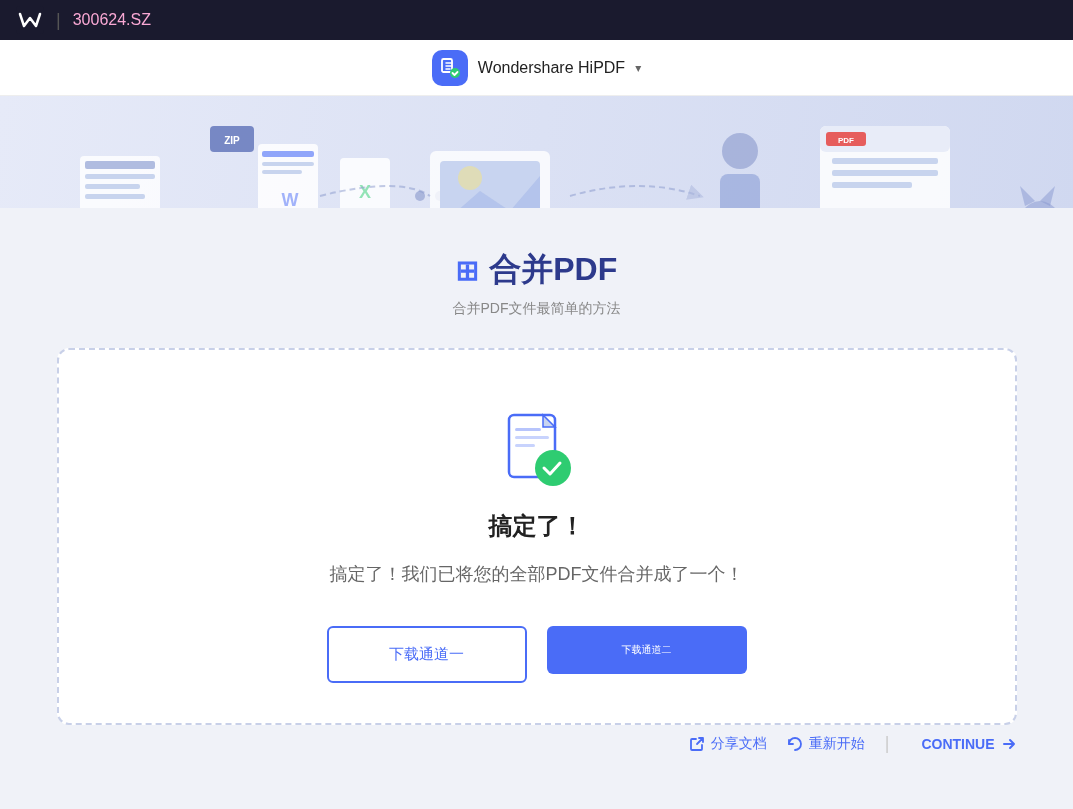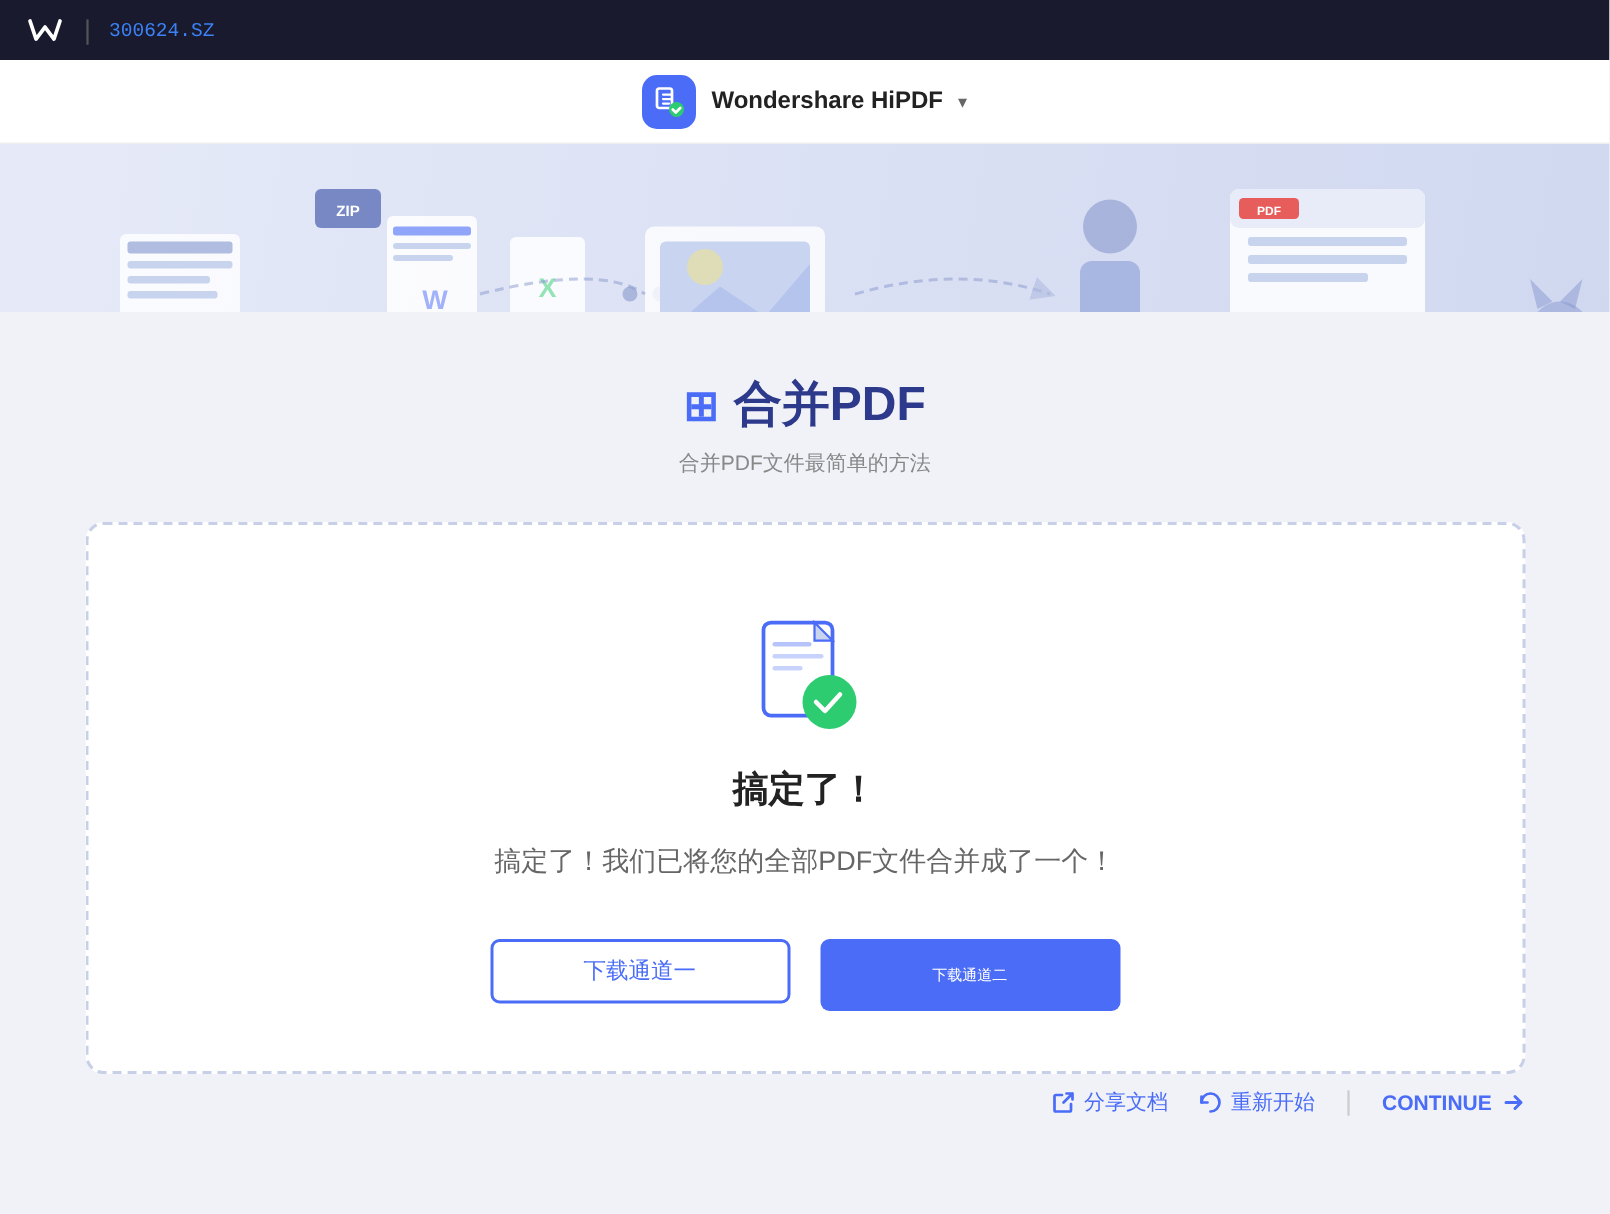--- a/index.html
+++ b/index.html
@@ -21,23 +21,22 @@
     }
     .wondershare-icon {
       width: 28px;
       height: 28px;
     }
     .titlebar-divider {
       color: #555;
       font-size: 18px;
     }
     .titlebar-text {
-      color: #3b82f6;
-      font-size: 13px;
-      font-family: Liberation Mono, monospace;
+      color: #f9a8d4;
+      font-size: 16px;
     }
 
     
     .app-header {
       background: #fff;
       height: 56px;
       display: flex;
       align-items: center;
       justify-content: center;
       border-bottom: 1px solid #eee;
@@ -53,21 +52,21 @@
       width: 36px;
       height: 36px;
       background: #4a6cf7;
       border-radius: 10px;
       display: flex;
       align-items: center;
       justify-content: center;
     }
     .brand-name {
       font-size: 16px;
-      font-weight: 700;
+      font-weight: 400;
       color: #222;
     }
     .brand-chevron {
       color: #666;
       font-size: 12px;
     }
 
     
     .hero-banner {
       background: linear-gradient(135deg, #e8ecf8 0%, #d8e0f5 50%, #c8d4f0 100%);
@@ -143,21 +142,21 @@
     }
 
     
     .download-buttons {
       display: flex;
       gap: 20px;
       margin-top: 20px;
     }
     .btn-download-outline {
       width: 200px;
-      height: 43px;
+      height: 57px;
       border: 2px solid #4a6cf7;
       background: #fff;
       color: #4a6cf7;
       font-size: 15px;
       font-weight: 500;
       border-radius: 6px;
       cursor: pointer;
       display: flex;
       align-items: center;
       justify-content: center;
@@ -200,20 +199,21 @@
       font-size: 18px;
     }
     .continue-link {
       display: flex;
       align-items: center;
       gap: 6px;
       color: #4a6cf7;
       font-size: 14px;
       font-weight: 600;
       cursor: pointer;
+      margin-left: 12px;
     }
   </style>
 </head>
 <body>
 
 <div class="titlebar">
   <div class="titlebar-logo">
     <svg class="wondershare-icon" viewBox="0 0 28 28" fill="none">
       <rect width="28" height="28" rx="4" fill="#1a1a2e"></rect>
       <path d="M4 8l4 12 6-8 6 8 4-12" stroke="white" stroke-width="2.5" stroke-linecap="round" stroke-linejoin="round" fill="none"></path>

